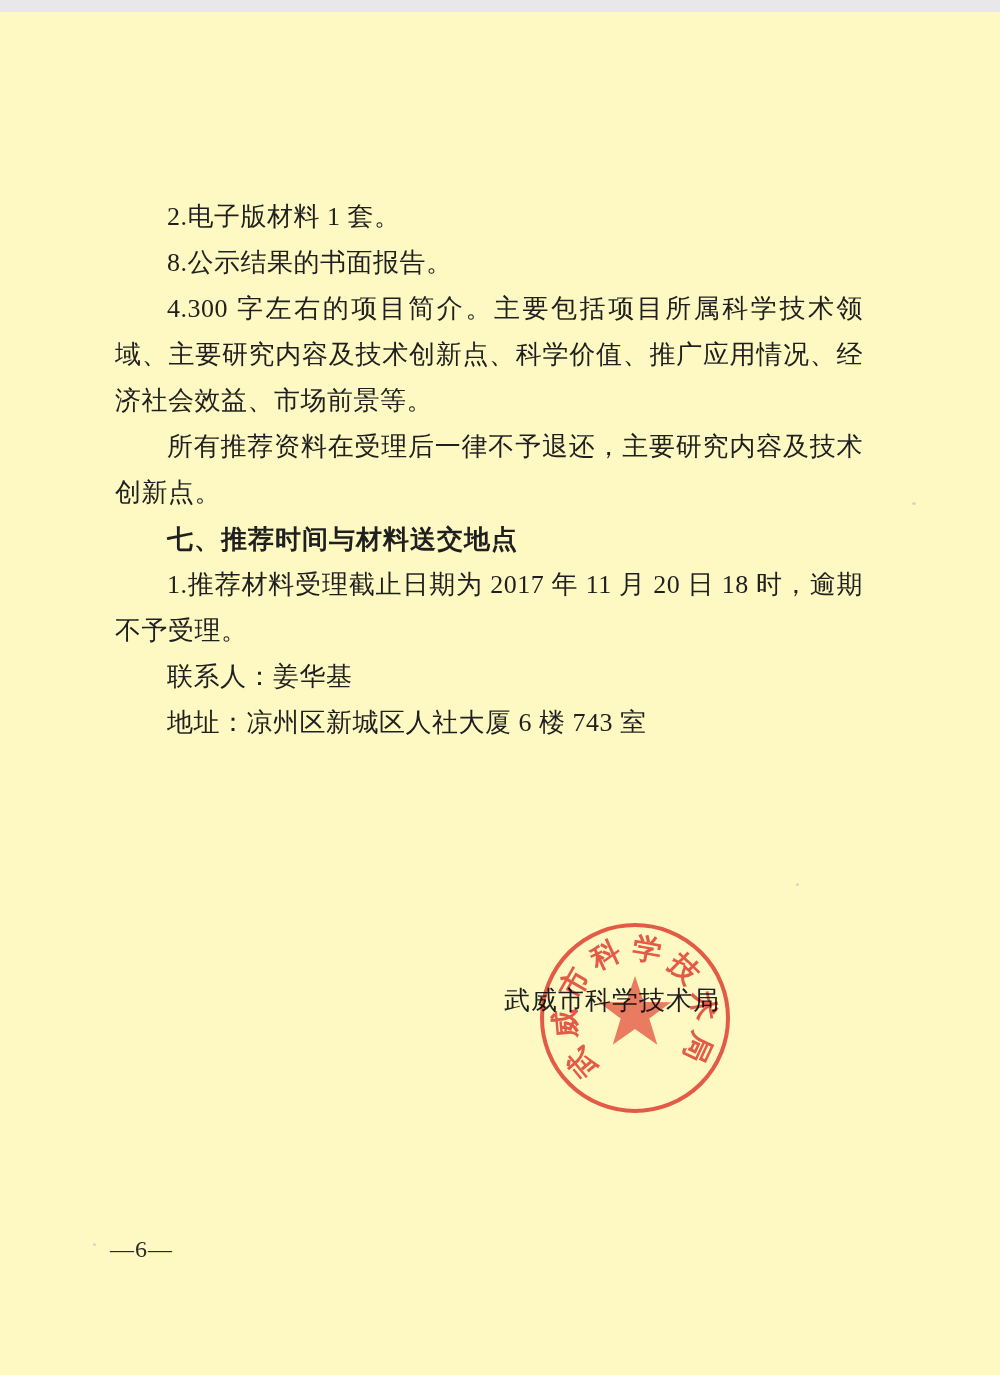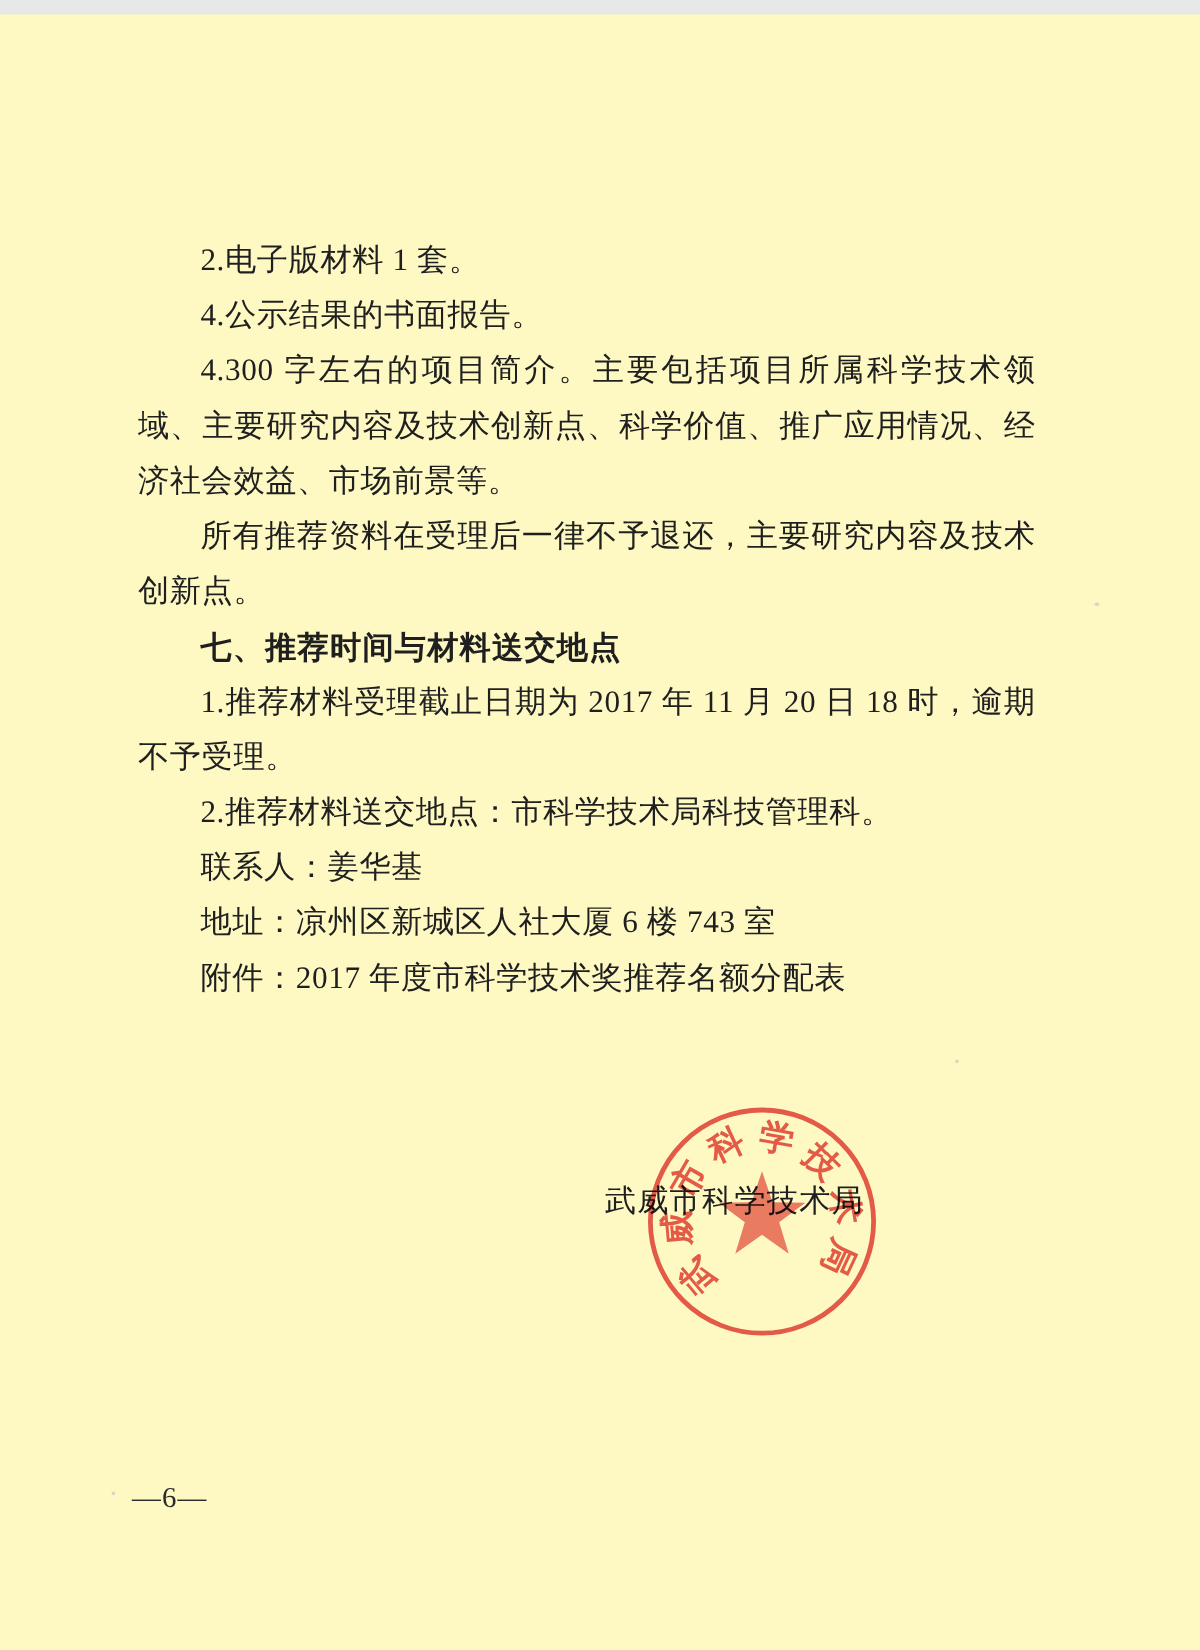--- a/index.html
+++ b/index.html
@@ -75,29 +75,27 @@
   .speck.s2 { left: 93px;  top: 1231px; width: 3px; height: 3px; }
   .speck.s3 { left: 796px; top: 871px; width: 3px; height: 3px; }
 </style>
 </head>
 <body>
 
 <div class="page">
 
   <div class="body-text">
       <p class="body">2.电子版材料 1 套。</p>
-      <p class="body">4.公示结果的书面报告。</p>
+      <p class="body">8.公示结果的书面报告。</p>
       <p class="body">4.300 字左右的项目简介。主要包括项目所属科学技术领域、主要研究内容及技术创新点、科学价值、推广应用情况、经济社会效益、市场前景等。</p>
       <p class="body">所有推荐资料在受理后一律不予退还，主要研究内容及技术创新点。</p>
       <p class="heading">七、推荐时间与材料送交地点</p>
       <p class="body">1.推荐材料受理截止日期为 2017 年 11 月 20 日 18 时，逾期不予受理。</p>
-      <p class="body">2.推荐材料送交地点：市科学技术局科技管理科。</p>
       <p class="body">联系人：姜华基</p>
       <p class="body">地址：凉州区新城区人社大厦 6 楼 743 室</p>
-      <p class="body">附件：2017 年度市科学技术奖推荐名额分配表</p>
     </div>
 
   <div class="signature">
     <div>武威市科学技术局</div>
   </div>
 
   <svg class="seal-svg" id="seal" viewBox="0 0 240 240">
       <circle cx="120" cy="120" r="93" fill="none" stroke="#e04040" stroke-width="4"></circle>
       <polygon points="120.0,78.0 128.8,103.9 156.1,104.3 134.3,120.6 142.3,146.7 120.0,131.0 97.7,146.7 105.7,120.6 83.9,104.3 111.2,103.9" fill="#e04040" opacity="0.8"></polygon>
       <text transform="translate(66.4,165.0) rotate(-130)" fill="#e04040" font-size="29" font-weight="bold" font-family="&quot;Liberation Serif&quot;, serif" text-anchor="middle" dominant-baseline="central">武</text>

